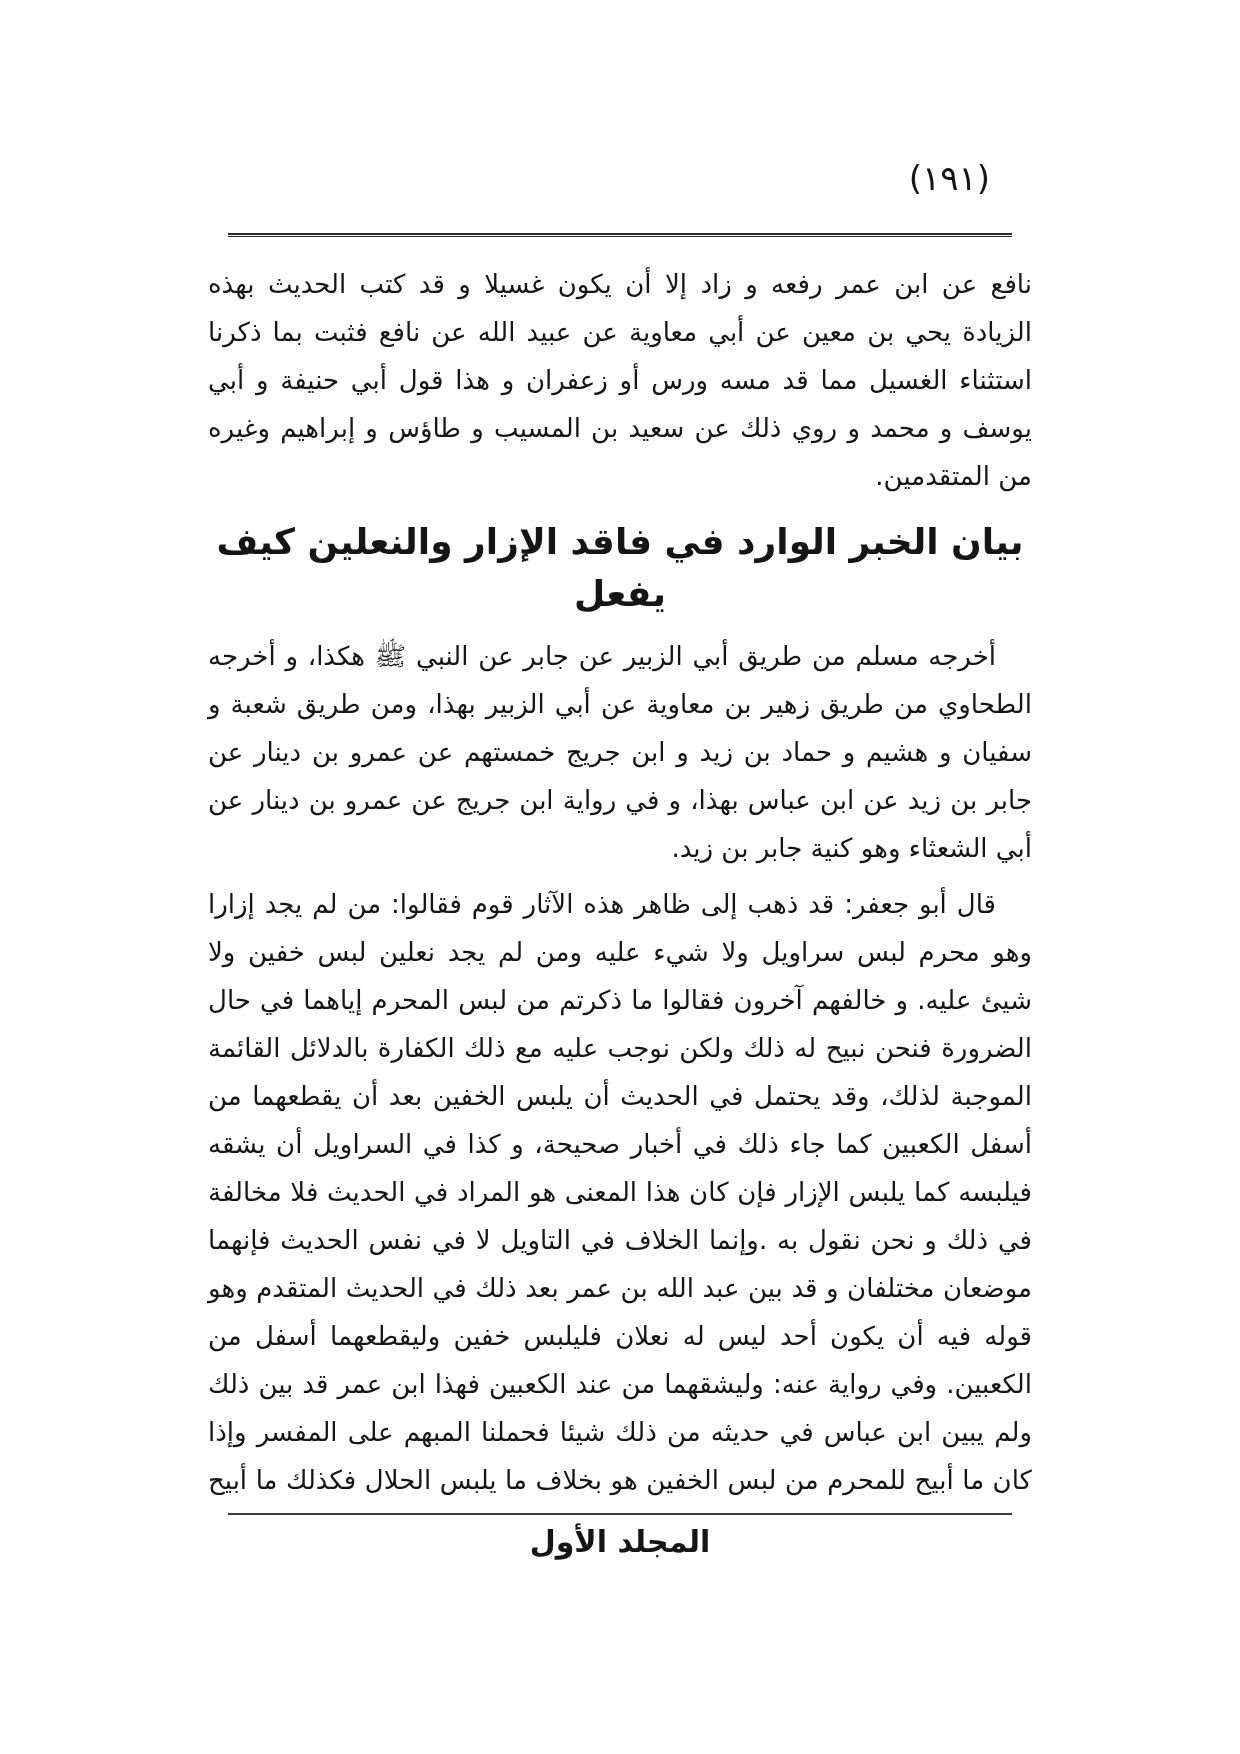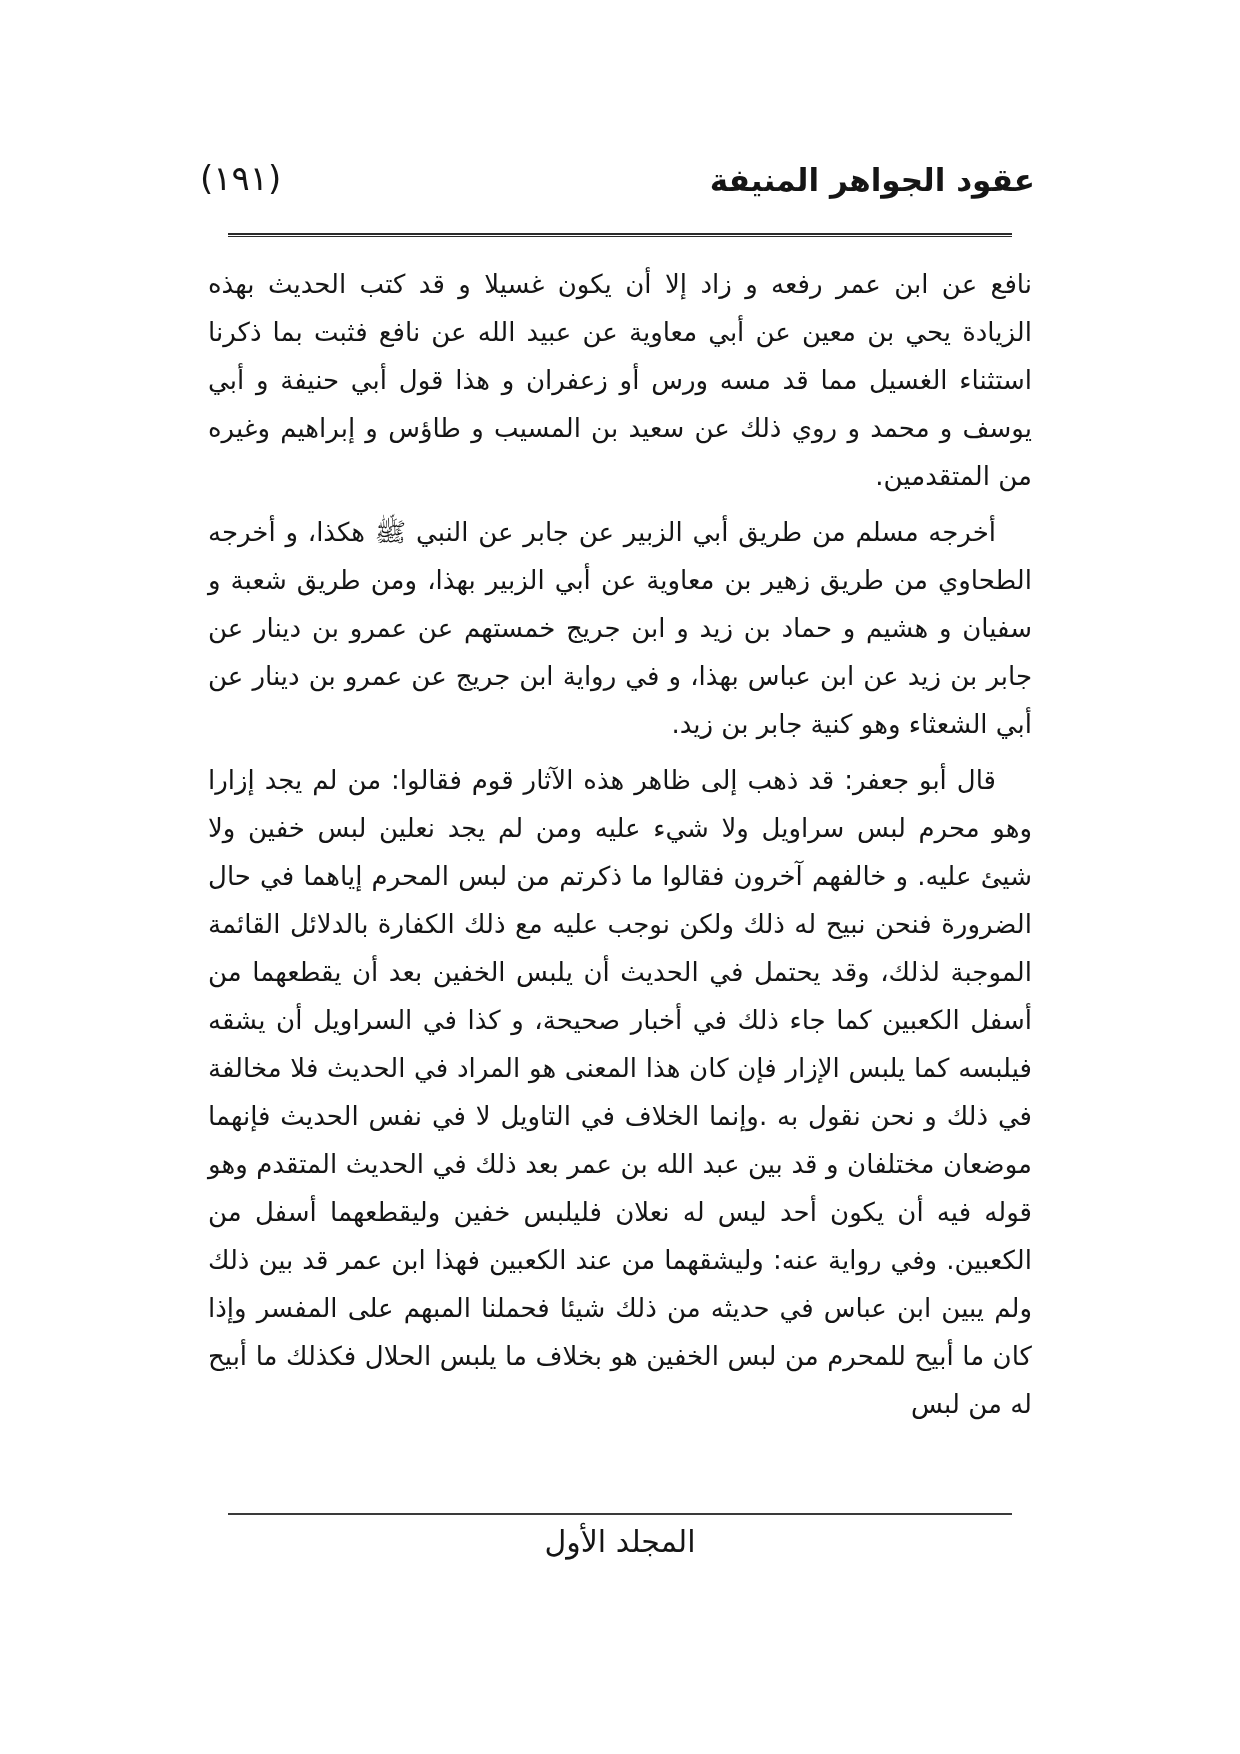--- a/index.html
+++ b/index.html
@@ -81,39 +81,39 @@
     left:228px;
     height:2px;
     background:#3a3a3a;
   }
   .footer-label{
     position:absolute;
     top:1524px;
     right:0;
     left:0;
     text-align:center;
-    font-weight:400;
+    font-weight:700;
     font-size:30px;
   }
 </style>
 </head>
 <body>
 
 <div class="page">
 
   <div class="header">
-    <div class="book-title">عقود الجواهر المنيفة</div>
     <div class="page-number">(١٩١)</div>
   </div>
 
   <div class="header-rule"></div>
 
   <div class="body-text">
     <p>نافع عن ابن عمر رفعه و زاد إلا أن يكون غسيلا و قد كتب الحديث بهذه الزيادة يحي بن معين عن أبي معاوية عن عبيد الله عن نافع فثبت بما ذكرنا استثناء الغسيل مما قد مسه ورس أو زعفران و هذا قول أبي حنيفة و أبي يوسف و محمد و روي ذلك عن سعيد بن المسيب و طاؤس و إبراهيم وغيره من المتقدمين.</p>
 
+    <h2 class="section-heading">بيان الخبر الوارد في فاقد الإزار والنعلين كيف يفعل</h2>
 
 
     <p class="indent">أخرجه مسلم من طريق أبي الزبير عن جابر عن النبي ﷺ هكذا، و أخرجه الطحاوي من طريق زهير بن معاوية عن أبي الزبير بهذا، ومن طريق شعبة و سفيان و هشيم و حماد بن زيد و ابن جريج خمستهم عن عمرو بن دينار عن جابر بن زيد عن ابن عباس بهذا، و في رواية ابن جريج عن عمرو بن دينار عن أبي الشعثاء وهو كنية جابر بن زيد.</p>
 
     <p class="indent">قال أبو جعفر: قد ذهب إلى ظاهر هذه الآثار قوم فقالوا: من لم يجد إزارا وهو محرم لبس سراويل ولا شيء عليه ومن لم يجد نعلين لبس خفين ولا شيئ عليه. و خالفهم آخرون فقالوا ما ذكرتم من لبس المحرم إياهما في حال الضرورة فنحن نبيح له ذلك ولكن نوجب عليه مع ذلك الكفارة بالدلائل القائمة الموجبة لذلك، وقد يحتمل في الحديث أن يلبس الخفين بعد أن يقطعهما من أسفل الكعبين كما جاء ذلك في أخبار صحيحة، و كذا في السراويل أن يشقه فيلبسه كما يلبس الإزار فإن كان هذا المعنى هو المراد في الحديث فلا مخالفة في ذلك و نحن نقول به .وإنما الخلاف في التاويل لا في نفس الحديث فإنهما موضعان مختلفان و قد بين عبد الله بن عمر بعد ذلك في الحديث المتقدم وهو قوله فيه أن يكون أحد ليس له نعلان فليلبس خفين وليقطعهما أسفل من الكعبين. وفي رواية عنه: وليشقهما من عند الكعبين فهذا ابن عمر قد بين ذلك ولم يبين ابن عباس في حديثه من ذلك شيئا فحملنا المبهم على المفسر وإذا كان ما أبيح للمحرم من لبس الخفين هو بخلاف ما يلبس الحلال فكذلك ما أبيح له من لبس</p>
   </div>
 
   <div class="footer-rule"></div>
   <div class="footer-label">المجلد الأول</div>
 

